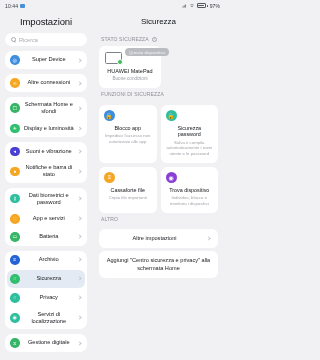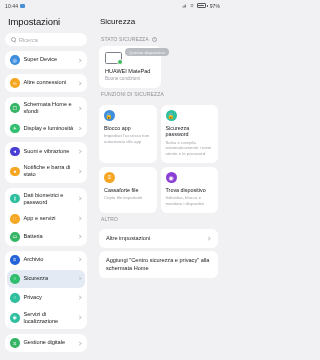--- a/index.html
+++ b/index.html
@@ -19,21 +19,21 @@
   }
   .sb-left { display: flex; align-items: center; gap: 2px; }
   .sb-right { display: flex; align-items: center; gap: 2px; }
   .cam-ic { width: 5px; height: 4px; background: #4a90d9; border-radius: 1px; }
   .batt { display: flex; align-items: center; gap: 1px; }
   .batt-body { width: 9px; height: 4.5px; border: .5px solid #55585d; border-radius: 1px; position: relative; }
   .batt-body:after { content:""; position:absolute; left:.5px; top:.5px; bottom:.5px; width:6px; background:#55585d; border-radius:.5px; }
   .batt-cap { width: 1px; height: 2px; background: #55585d; border-radius: 0 .5px .5px 0; }
 
   
-  .body { flex: 1; display: flex; min-height: 0; }
+  .body { flex: 1; display: flex; min-height: 0; text-align: center; }
 
   
   .left {
     width: 92px; flex: 0 0 92px;
     background: #f1f1f3;
     display: flex; flex-direction: column;
     overflow: hidden;
   }
   .left-title {
     font-size: 9.5px; color: #111316; font-weight: 400;

